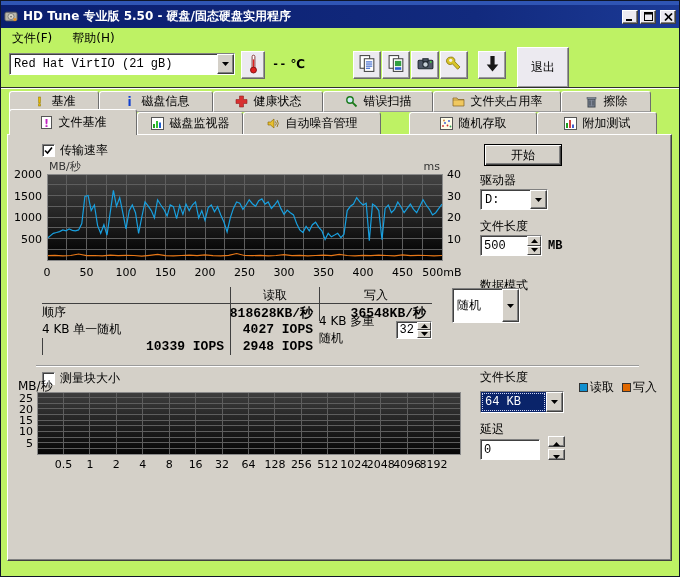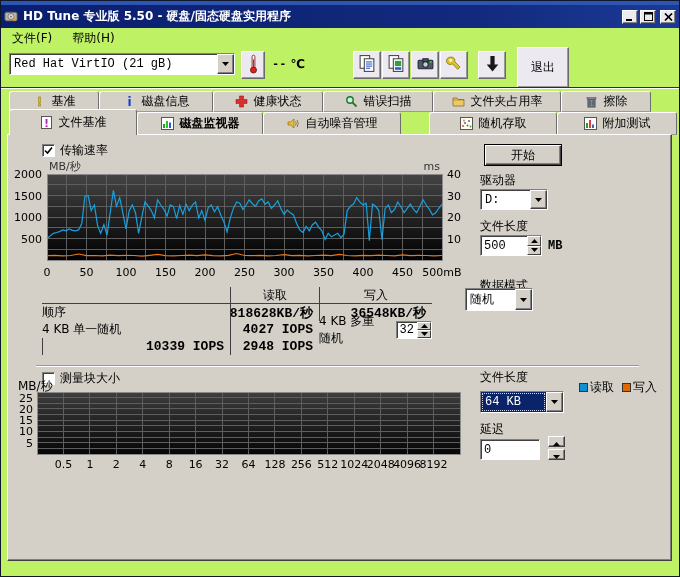--- a/index.html
+++ b/index.html
@@ -247,21 +247,21 @@
   <div class="tabrow" id="tab-row-2" style="top:111px;height:23px;">
       <div class="tab active" style="width: 128px;">
         <span class="tab-ic">
           <svg width="13" height="13" viewBox="0 0 13 13">
             <rect x="1.5" y="0.5" width="10" height="12" fill="#fff" stroke="#555"></rect>
             <text x="6.5" y="10.5" font-size="11" font-weight="bold" text-anchor="middle" fill="#C020C0">!</text>
           </svg>
         </span>
         <span>文件基准</span>
       </div>
-      <div class="tab" style="width: 126px; font-weight: bold;">
+      <div class="tab" style="width: 106px;">
         <span class="tab-ic">
           <svg width="13" height="13" viewBox="0 0 13 13">
             <rect x="0.5" y="0.5" width="12" height="12" fill="#fff" stroke="#555"></rect>
             <rect x="2" y="7" width="2" height="4" fill="#20A020"></rect>
             <rect x="5" y="4" width="2" height="7" fill="#30C030"></rect>
             <rect x="8" y="5.5" width="2" height="5.5" fill="#2060D0"></rect>
           </svg>
         </span>
         <span>磁盘监视器</span>
       </div>
@@ -517,21 +517,21 @@
         <span class="sb">
             <svg width="7" height="4" viewBox="0 0 7 4">
               <path d="M0 0h7L3.5 4z" fill="#000"></path>
             </svg>
           </span>
       </span>
     </div>
     <div class="lbl mono" style="left:540px;top:104px;font-weight:bold;">MB</div>
 
     <div class="lbl" style="left:472px;top:135px;margin-top:7px;">数据模式</div>
-    <div class="combo" style="left:457px;top:153px;width:68px;height:23px;">
+    <div class="combo" style="left:444px;top:153px;width:68px;height:35px;">
       <span class="field">随机</span>
       <span class="cbtn">
           <svg width="7" height="4" viewBox="0 0 7 4">
             <path d="M0 0h7L3.5 4z" fill="#000"></path>
           </svg>
         </span>
     </div>
 
     <div class="lbl" style="left:472px;top:234px;">文件长度</div>
     <div class="combo selected" style="left:472px;top:256px;width:84px;height:22px;">

